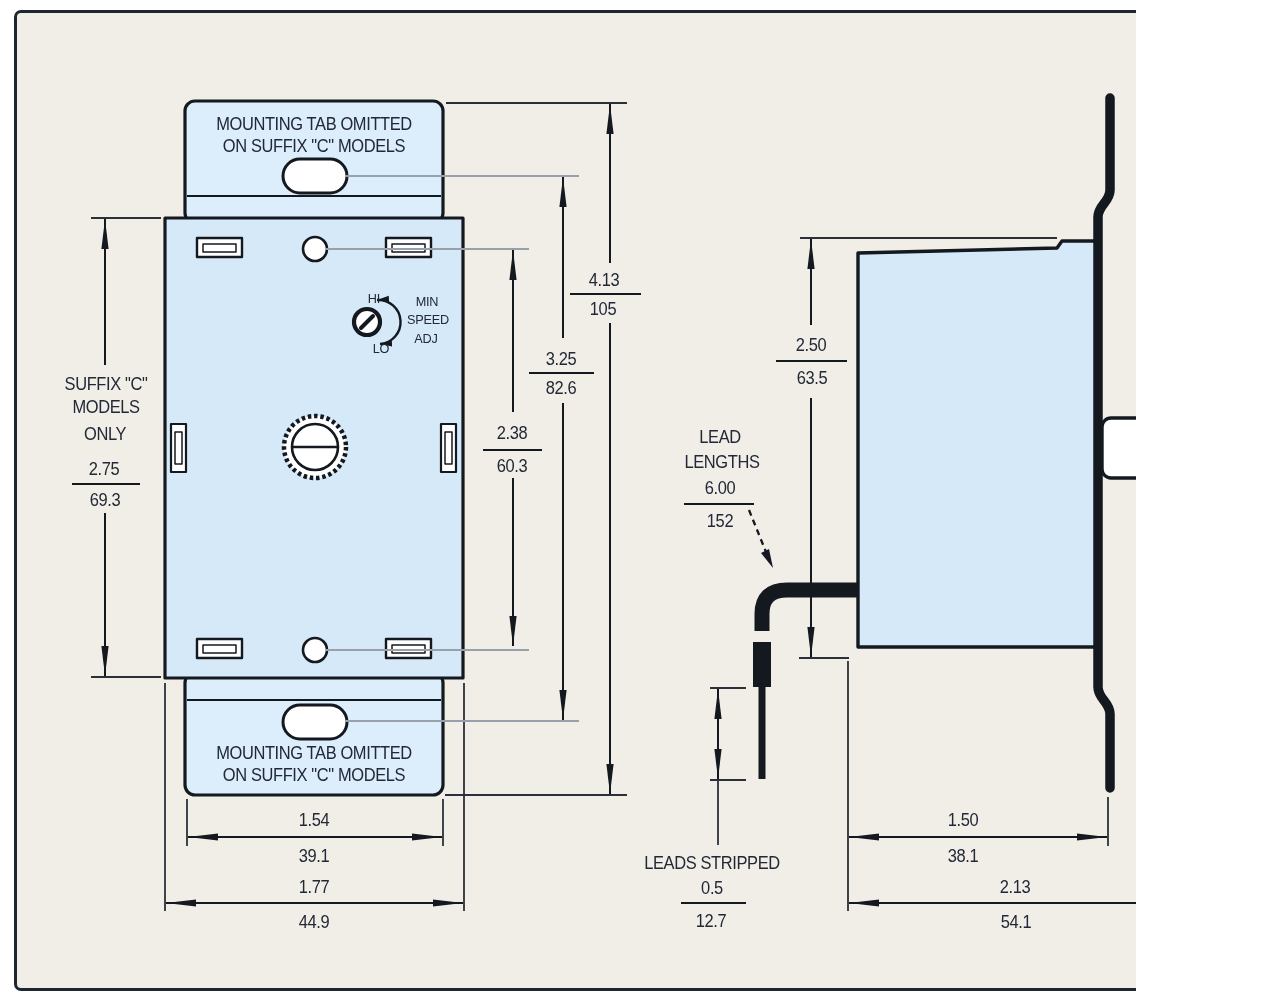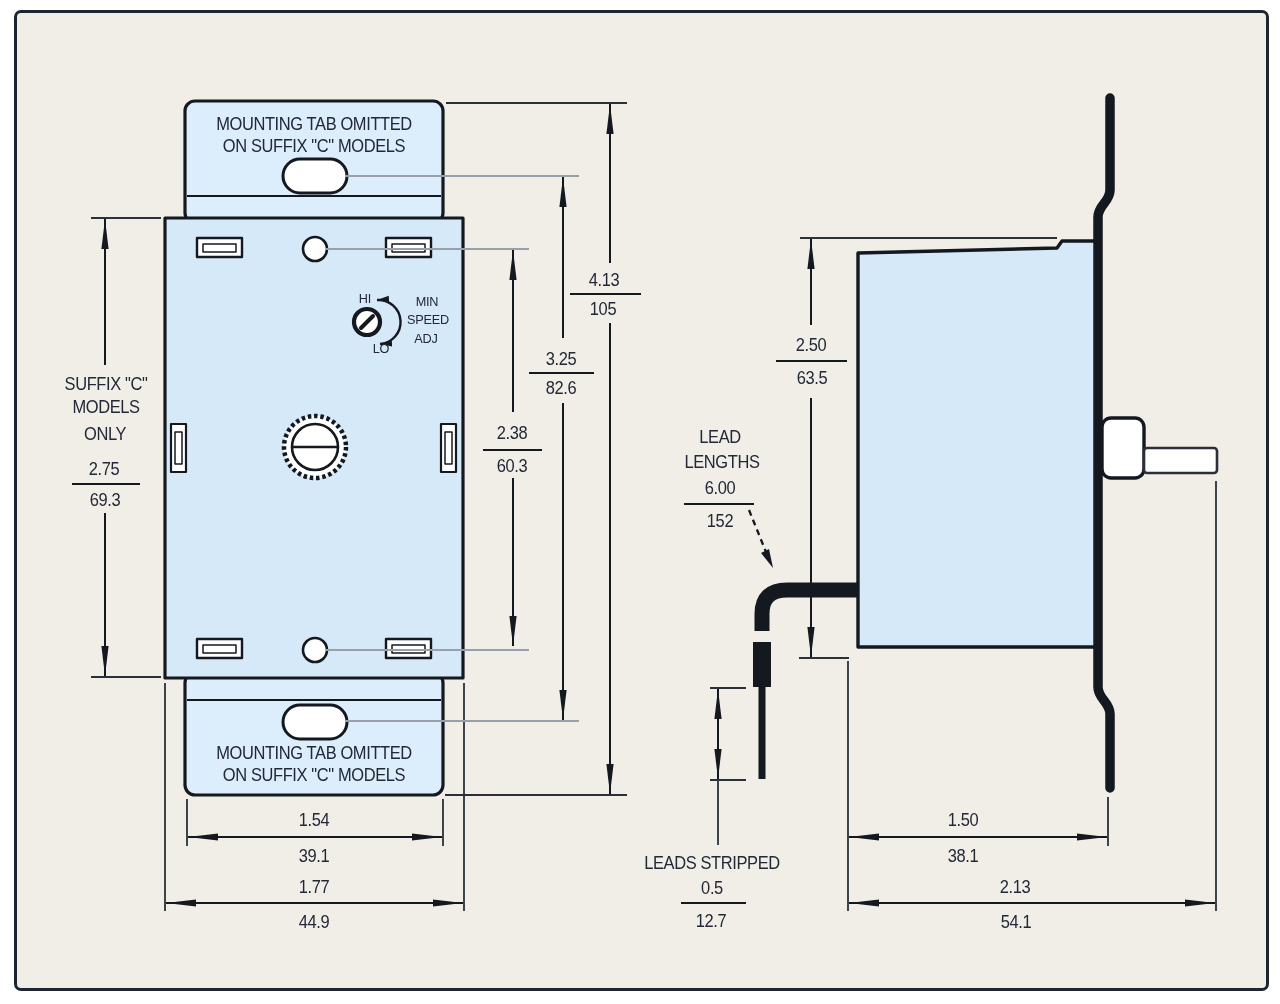--- a/index.html
+++ b/index.html
@@ -1,16 +1,16 @@
 <!DOCTYPE html>
 <html><head>
 <meta charset="utf-8">
 <style>
   html,body{margin:0;padding:0;background:#ffffff;}
-  #canvas{position:relative;width:1280px;height:1004px;background:#ffffff;overflow:hidden;
+  #canvas{position:relative;width:1136px;height:1004px;background:#ffffff;overflow:hidden;
           font-family:"Liberation Sans", sans-serif;color:#222836;}
   #frame{position:absolute;left:14px;top:10px;width:1249px;height:975px;background:#f1eee8;
          border:3px solid #1d2531;border-radius:7px;}
   svg{position:absolute;left:0;top:0;}
   .lbl{position:absolute;transform:translate(-50%,-50%) scaleX(.94);white-space:nowrap;
        font-size:17.5px;letter-spacing:-0.4px;color:#222836;text-align:center;}
   .sm{font-size:13.5px;letter-spacing:-0.2px;}
 </style>
 </head>
 <body>
@@ -157,21 +157,21 @@
   <div class="lbl" style="left:314px;top:146px">ON SUFFIX "C" MODELS</div>
   <div class="lbl" style="left:314px;top:753px">MOUNTING TAB OMITTED</div>
   <div class="lbl" style="left:314px;top:775px">ON SUFFIX "C" MODELS</div>
 
   <div class="lbl" style="left:106px;top:384px">SUFFIX "C"</div>
   <div class="lbl" style="left:106px;top:407px">MODELS</div>
   <div class="lbl" style="left:105px;top:434px">ONLY</div>
   <div class="lbl" style="left:104px;top:469px">2.75</div>
   <div class="lbl" style="left:105px;top:500px">69.3</div>
 
-  <div class="lbl sm" style="left:365px;top:298px">HI</div>
+  <div class="lbl sm" style="left:374px;top:298px">HI</div>
   <div class="lbl sm" style="left:381px;top:348px">LO</div>
   <div class="lbl sm" style="left:427px;top:301px">MIN</div>
   <div class="lbl sm" style="left:428px;top:319px">SPEED</div>
   <div class="lbl sm" style="left:426px;top:338px">ADJ</div>
 
   <div class="lbl" style="left:512px;top:433px">2.38</div>
   <div class="lbl" style="left:512px;top:466px">60.3</div>
   <div class="lbl" style="left:561px;top:359px">3.25</div>
   <div class="lbl" style="left:561px;top:388px">82.6</div>
   <div class="lbl" style="left:604px;top:280px">4.13</div>

